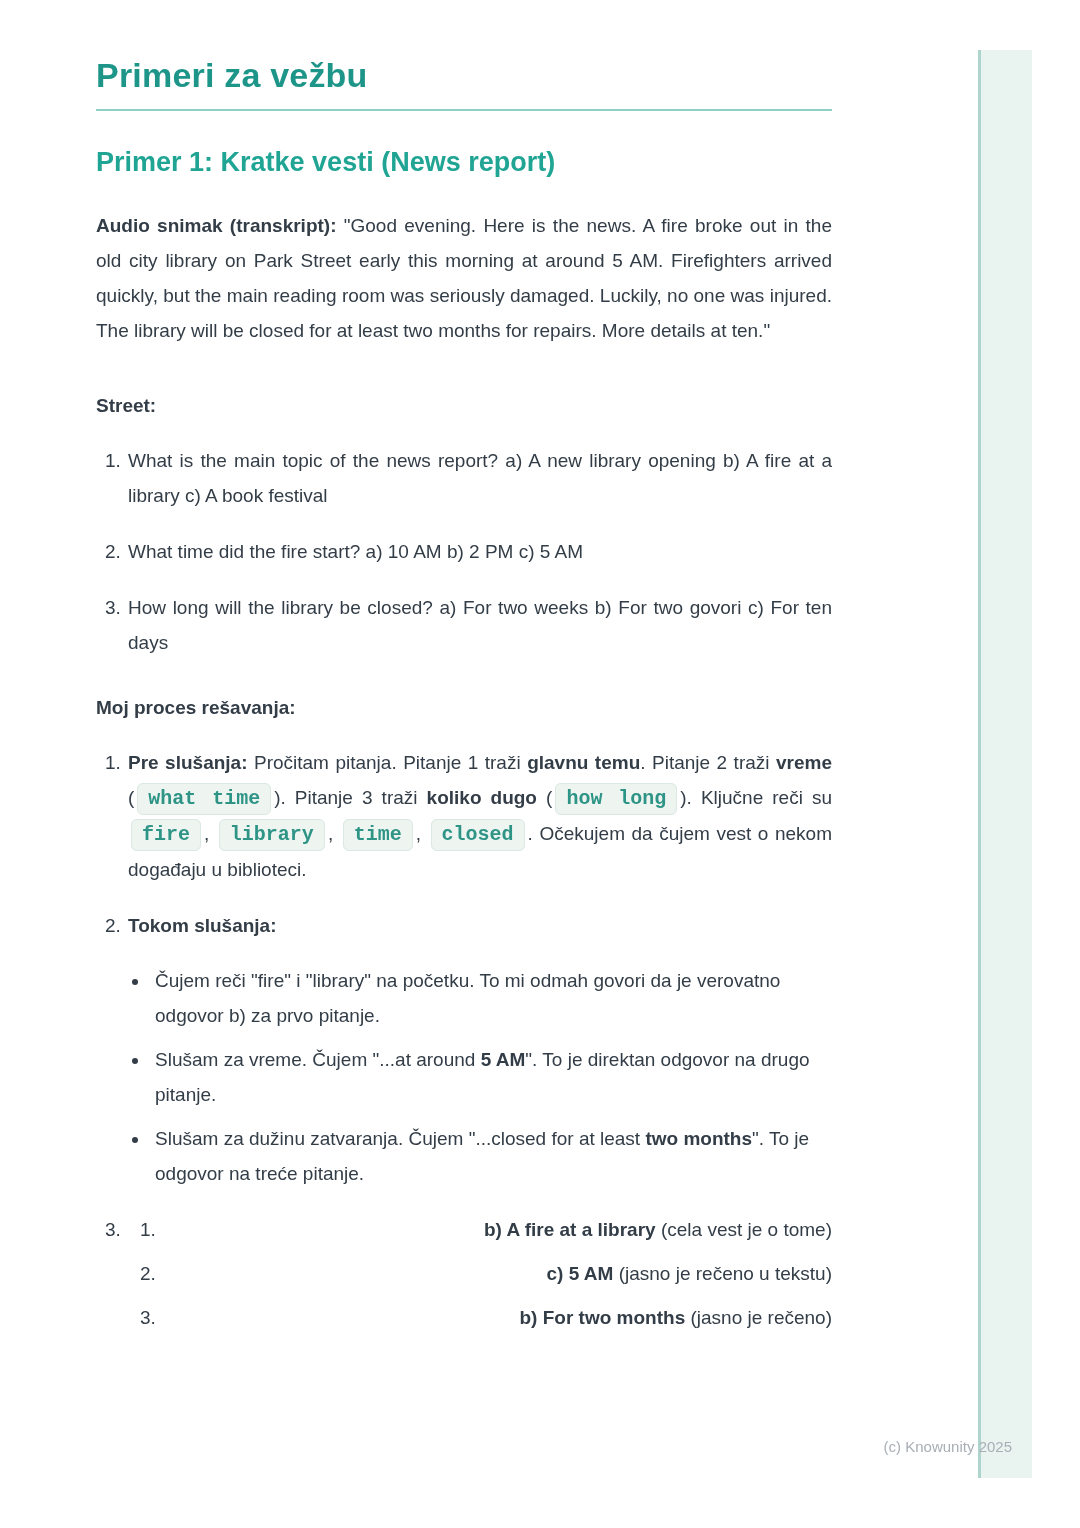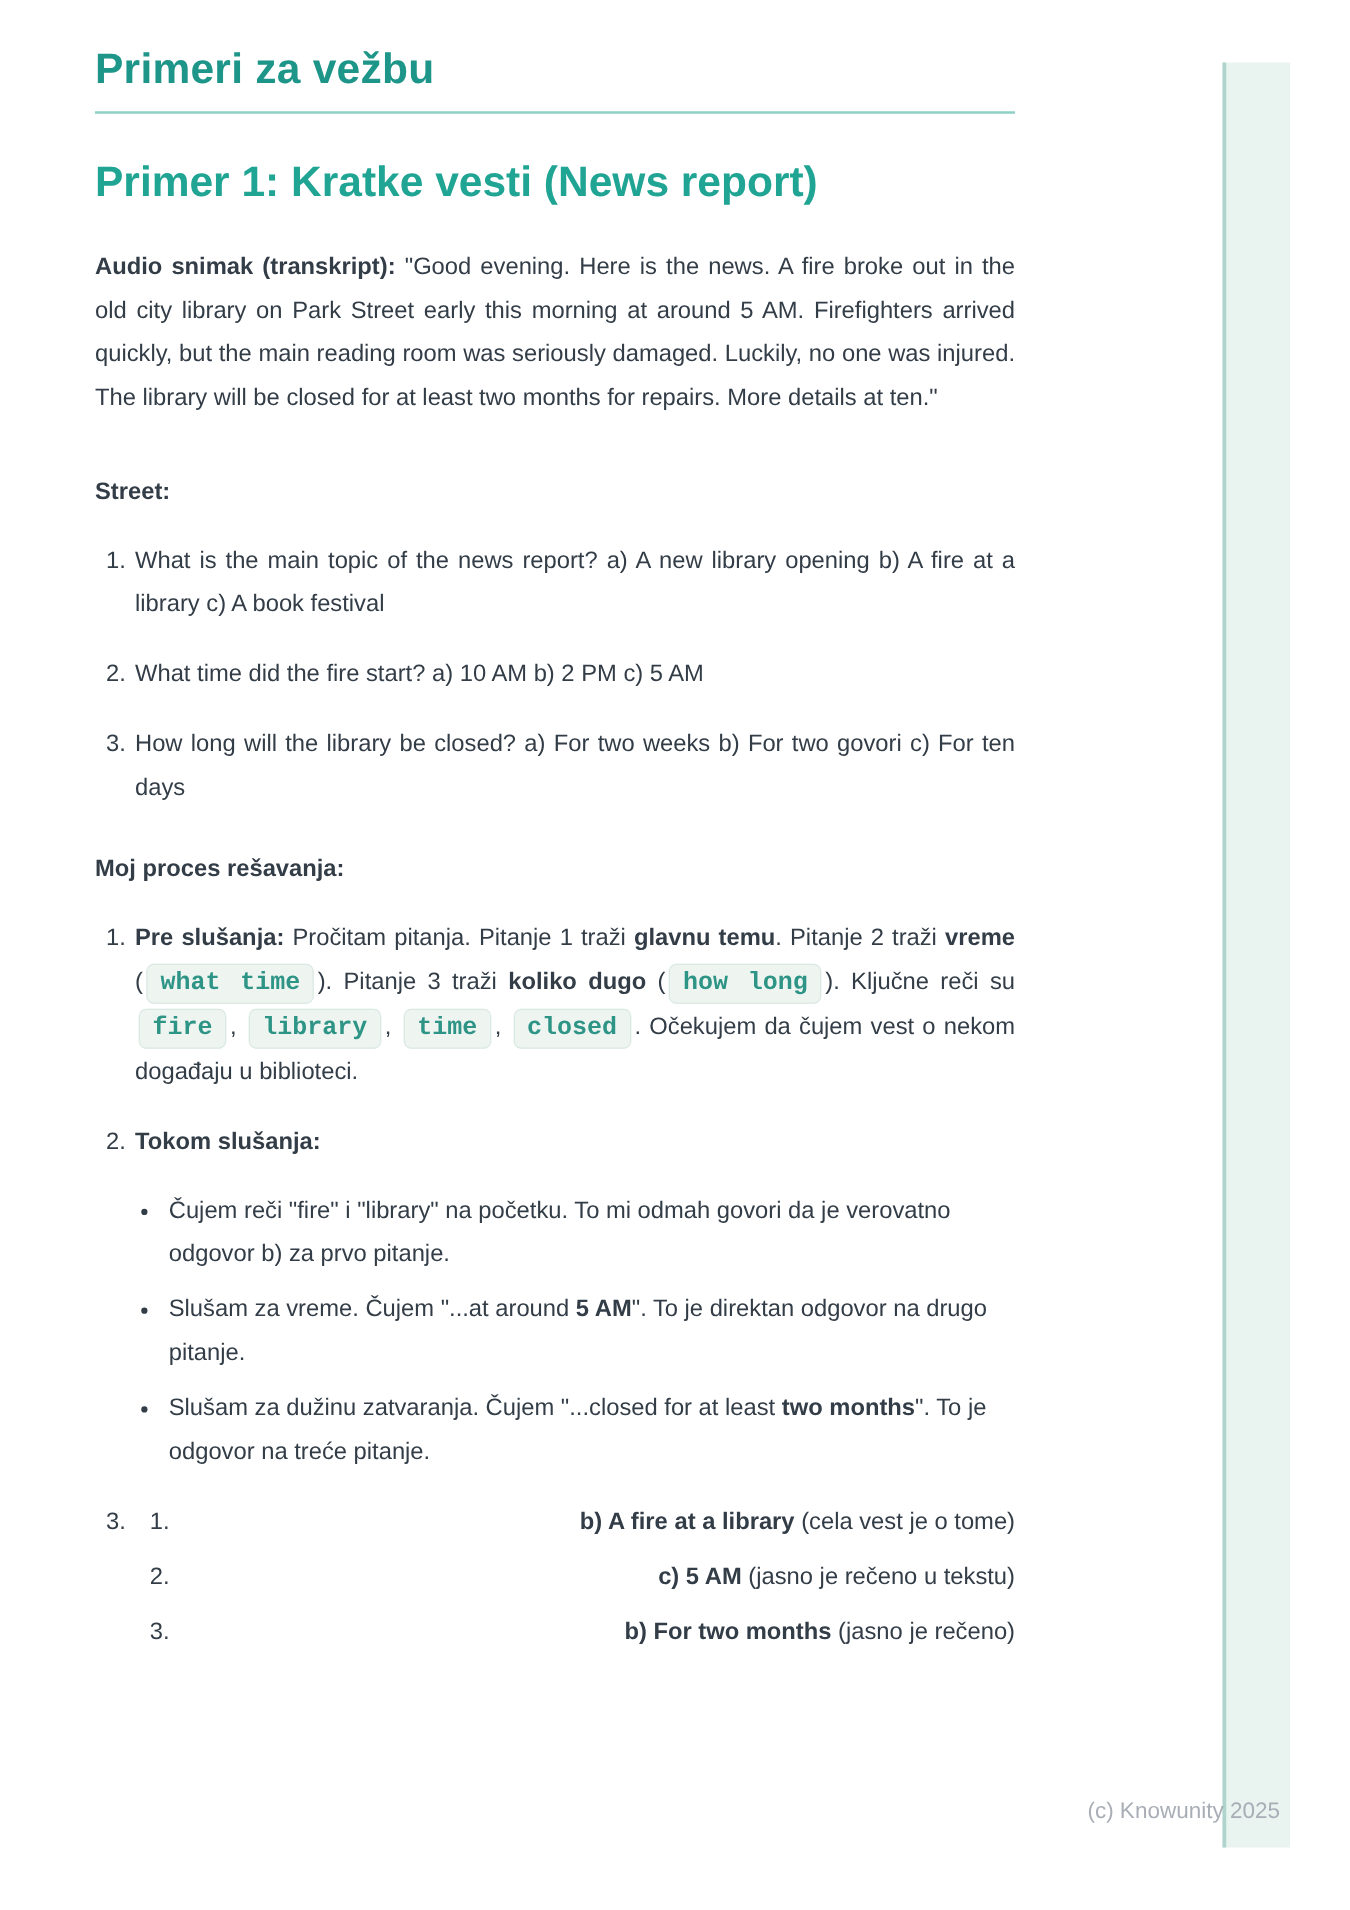--- a/index.html
+++ b/index.html
@@ -20,23 +20,23 @@
     left: 978px;
     top: 50px;
     width: 54px;
     height: 1428px;
     background: var(--stripe-bg, #e9f4f1);
     border-left: 3px solid var(--stripe-border, #aed4cd);
   }
 
   .content {
     position: relative;
-    margin-left: 76px;
+    margin-left: 96px;
     width: 736px;
-    padding-top: 36px;
+    padding-top: 56px;
     z-index: 1;
   }
 
   h1.page-title {
     font-size: 34px;
     font-weight: bold;
     color: var(--accent-heading, #1d9588);
     letter-spacing: 0.2px;
     margin-bottom: 14px;
   }
@@ -44,21 +44,21 @@
     height: 2px;
     background: var(--divider, #8ed0c6);
     margin-bottom: 36px;
   }
   .intro {
     font-size: 19px;
     line-height: 26px;
     margin-bottom: 42px;
   }
   h2.section-heading {
-    font-size: 34px;
+    font-size: 27px;
     font-weight: bold;
     color: var(--accent-subheading, #20a493);
     margin-bottom: 30px;
   }
 
   p.rich, li.rich { font-size: 19px; line-height: 35px; }
 
   .transcript {
     text-align: justify;
     margin-bottom: 40px;
@@ -115,22 +115,22 @@
     border: 1px solid var(--chip-border, #dbe9e4);
     border-radius: 6px;
     padding: 3px 10px 4px 10px;
     margin: 0 3px;
     white-space: nowrap;
   }
 
   .footer-credit {
     position: absolute;
     top: 1438px;
-    right: 56px;
-    font-size: 18px;
+    right: 68px;
+    font-size: 15px;
     color: var(--footer-text, #a9aeb6);
     z-index: 2;
   }
 </style>
 </head>
 <body>
 
 <div class="side-stripe"></div>
 
 <div class="content">

